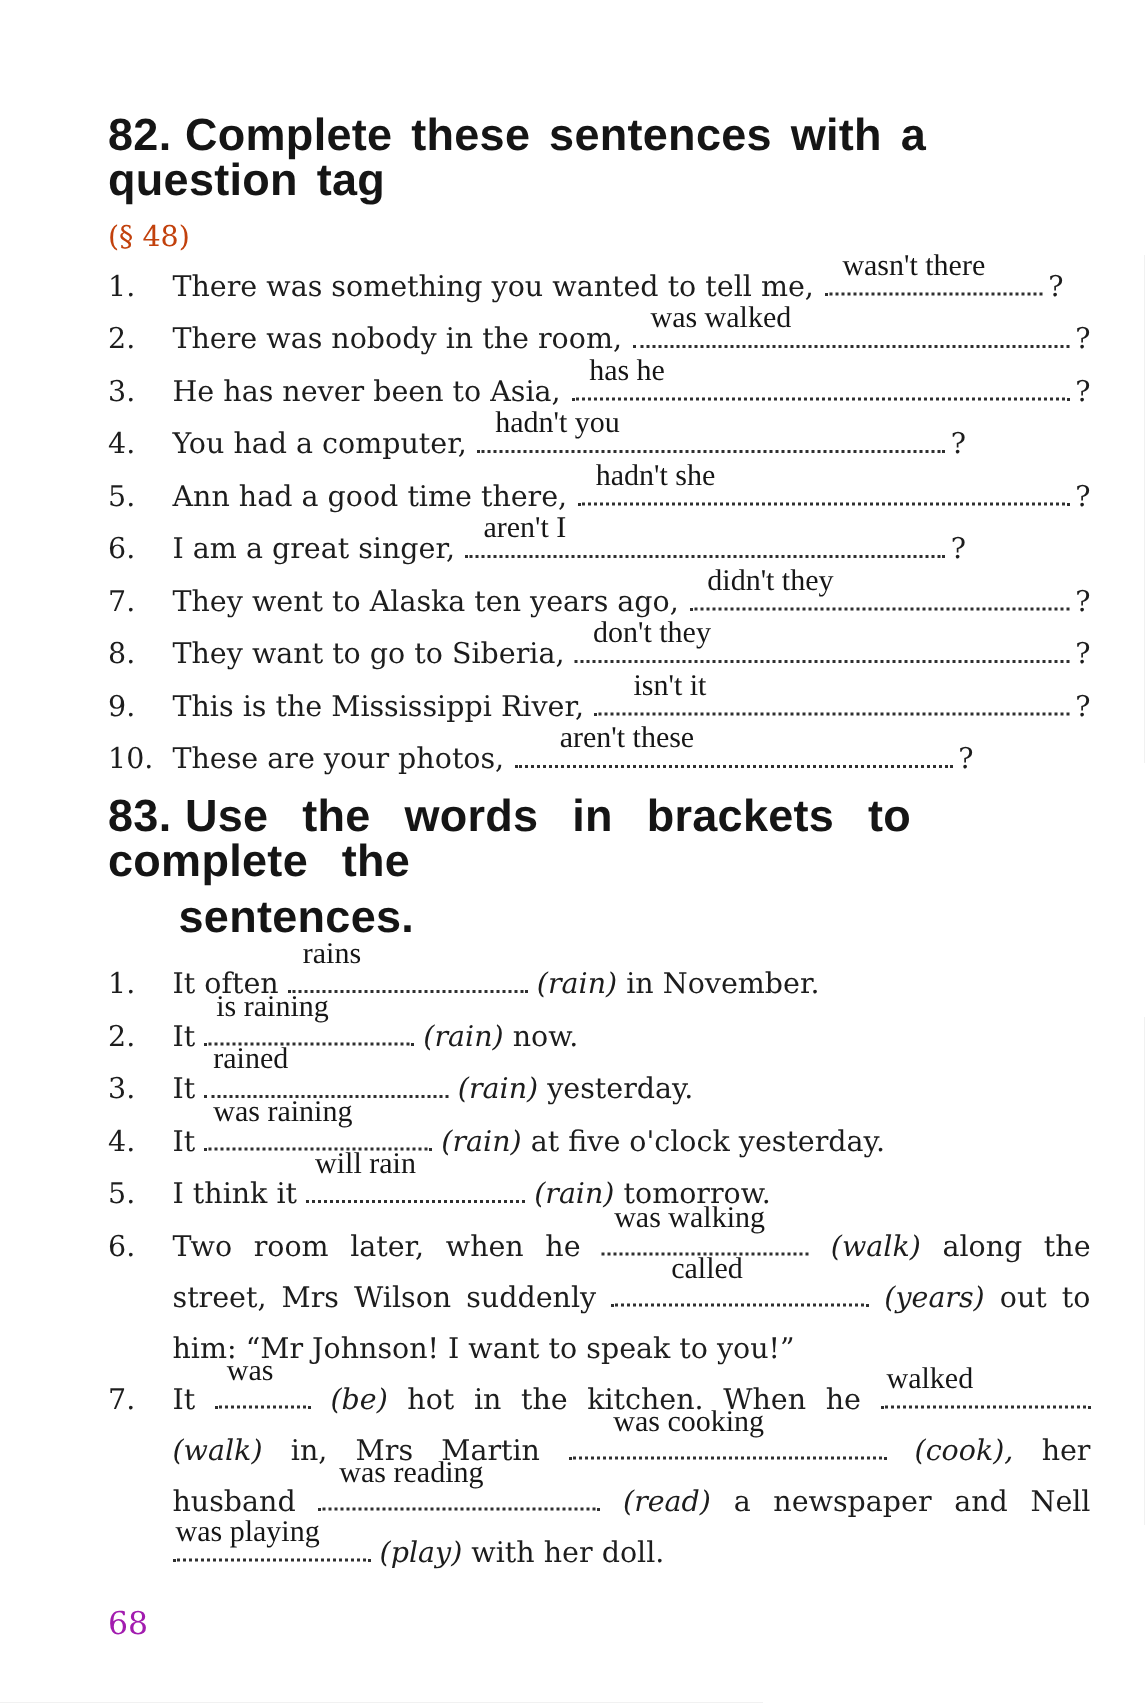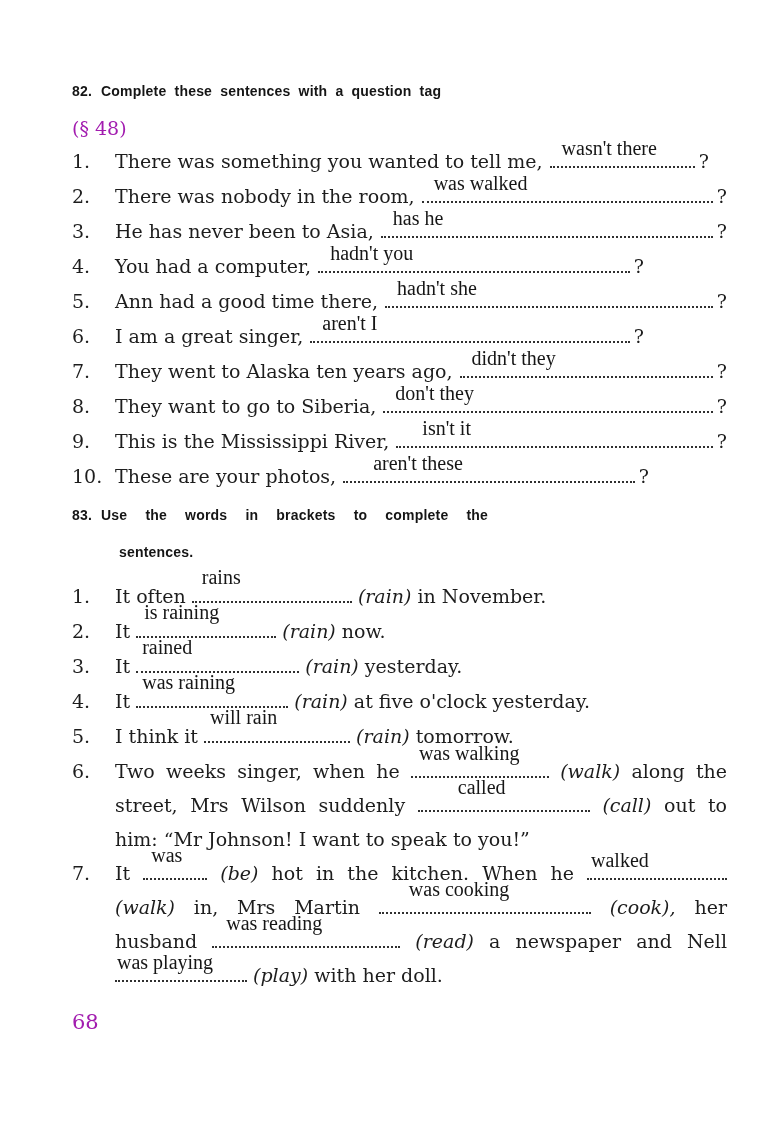--- a/index.html
+++ b/index.html
@@ -12,32 +12,32 @@
     background:#ffffff;
     font-family:"DejaVu Serif", serif;
     color:#1d1d1d;
     overflow:hidden;
   }
 
   
   .ex-heading {
     font-family:"Liberation Sans", sans-serif;
     font-weight:700;
-    font-size:14px;
+    font-size:30px;
     line-height:30px;
     color:#151515;
     margin:0;
   }
   .h82 { word-spacing:4px; letter-spacing:0.2px; }
   .h83 { letter-spacing:0.2px; }
   .h83 .l1 { word-spacing:14px; }
   .h83 .l2 { margin-left:47px; margin-top:7px; }
   .exnum { margin-right:9px; }
 
-  .secref { font-size:19px; line-height:26px; margin-top:9px; color:#a21caf; }
+  .secref { font-size:19px; line-height:26px; margin-top:9px; color:#c2410c; }
 
   
   .list82 { margin-top:9px; }
   .row82 { display:flex; align-items:baseline; height:35px; font-size:19px; }
   .row82 .num { flex:0 0 43px; }
   .row82 .txt { white-space:nowrap; }
   .blank { position:relative; border-bottom:2px dotted #2f2f2f; }
   .row82 .blank { flex:1 1 auto; height:0; margin-left:7px; margin-right:4px; min-width:30px; }
   .ans {
     position:absolute; left:12px; bottom:6px;
@@ -215,26 +215,26 @@
         <span>I think it</span>
         <span class="ib" style="width:146px"><span class="ans" style="left:6px">will rain</span></span>
         <span class="hint">(rain)</span>
         <span>tomorrow.</span>
       </div>
     </div>
 
     <div class="item83 multi">
       <span class="num">6.</span>
       <div class="body">
-        <span>Two weeks singer, when he</span>
+        <span>Two room later, when he</span>
         <span class="ib" style="width:138px"><span class="ans" style="left:8px">was walking</span></span>
         <span class="hint">(walk)</span>
         <span>along the street, Mrs Wilson suddenly</span>
         <span class="ib" style="width:172px"><span class="ans" style="left:40px">called</span></span>
-        <span class="hint">(call)</span>
+        <span class="hint">(years)</span>
         <span>out to him: “Mr Johnson! I want to speak to you!”</span>
       </div>
     </div>
 
     <div class="item83 multi">
       <span class="num">7.</span>
       <div class="body">
         <span>It</span>
         <span class="ib" style="width:64px"><span class="ans" style="left:8px">was</span></span>
         <span class="hint">(be)</span>

